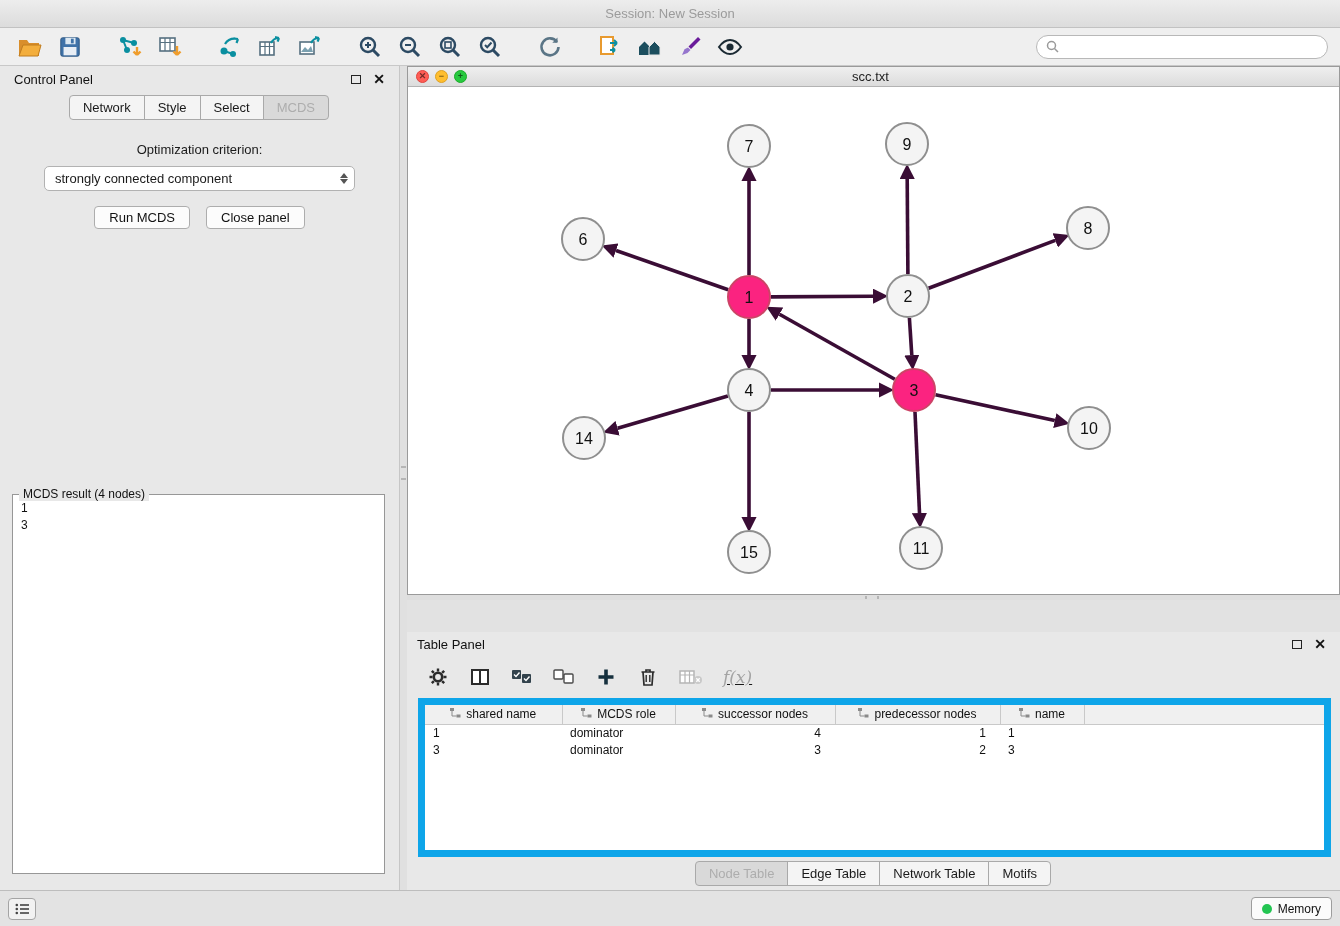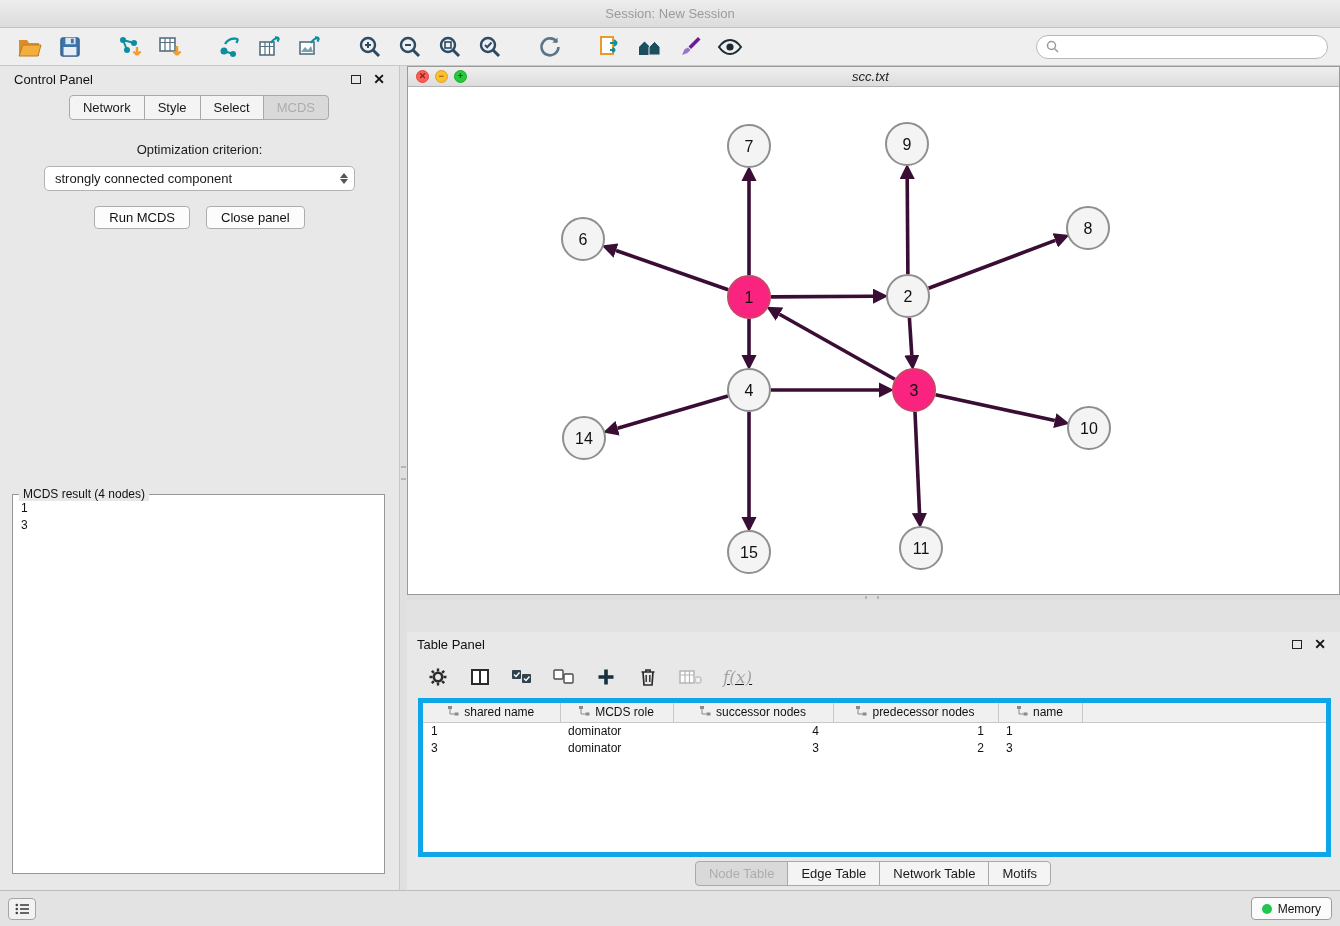--- a/index.html
+++ b/index.html
@@ -62,30 +62,30 @@
   
   .net-window { height:529px; border:1px solid #9a9a9a; background:#fff; display:flex; flex-direction:column; }
   .net-titlebar { height:20px; background:linear-gradient(#efefef,#dcdcdc); border-bottom:1px solid #b3b3b3;
     display:flex; align-items:center; position:relative; }
   .traffic { display:flex; gap:6px; margin-left:8px; }
   .light { width:13px; height:13px; border-radius:50%; display:flex; align-items:center; justify-content:center;
     font-size:9px; line-height:1; color:rgba(0,0,0,0.55); font-weight:bold; }
   .light.red { background:#ff5d55; border:1px solid #e0443e; }
   .light.yellow { background:#ffbe2e; border:1px solid #dea123; }
   .light.green { background:#27c93f; border:1px solid #1aab29; }
-  .net-title { position:absolute; left:0; right:6px; text-align:center; font-size:13px; color:#222;font-style:italic; }
+  .net-title { position:absolute; left:0; right:6px; text-align:center; font-size:13px; color:#222; }
   .net-canvas-wrap { flex:1; background:#fff; overflow:hidden; }
 
   
   .table-panel { flex:1; background:#e8e8e8; display:flex; flex-direction:column;margin-top:32px; }
   .tp-header { height:24px; display:flex; align-items:center; padding:0 14px 0 10px; }
   .tp-toolbar { height:42px; display:flex; align-items:center; gap:20px; padding:0 0 0 20px;text-decoration:underline; }
   .tp-ibtn { display:flex; align-items:center; justify-content:center; min-width:22px; height:24px; }
   .fx-label { font-family:"DejaVu Serif", serif; font-style:italic; color:#a3a3a3; font-size:17px; }
-  .tp-table-wrap { flex:1; margin:0 9px 3px 11px; background:#fff; border:5px solid #0ea5e9; overflow:hidden; }
+  .tp-table-wrap { flex:1; margin:0 9px 3px 11px; background:#fff; border:7px solid #0ea5e9; overflow:hidden; }
   table.data-table { border-collapse:collapse; width:100%; table-layout:fixed; }
   table.data-table th { background:#f0f0f0; border:1px solid #c9c9c9; border-top:none; font-weight:normal;
     font-size:12px; height:19px; padding:0 4px; color:#111; }
   table.data-table th:first-child { border-left:none; }
   table.data-table th .th-inner { display:flex; align-items:center; justify-content:center; gap:5px; }
   table.data-table th.filler { border-right:none; }
   table.data-table td { font-size:12px; height:17px; padding:0 8px; color:#111; }
   table.data-table td.num-r { text-align:right; padding-right:14px; }
   .tp-tabs { height:30px; display:flex; justify-content:center; align-items:center; padding-bottom:3px; }
 

